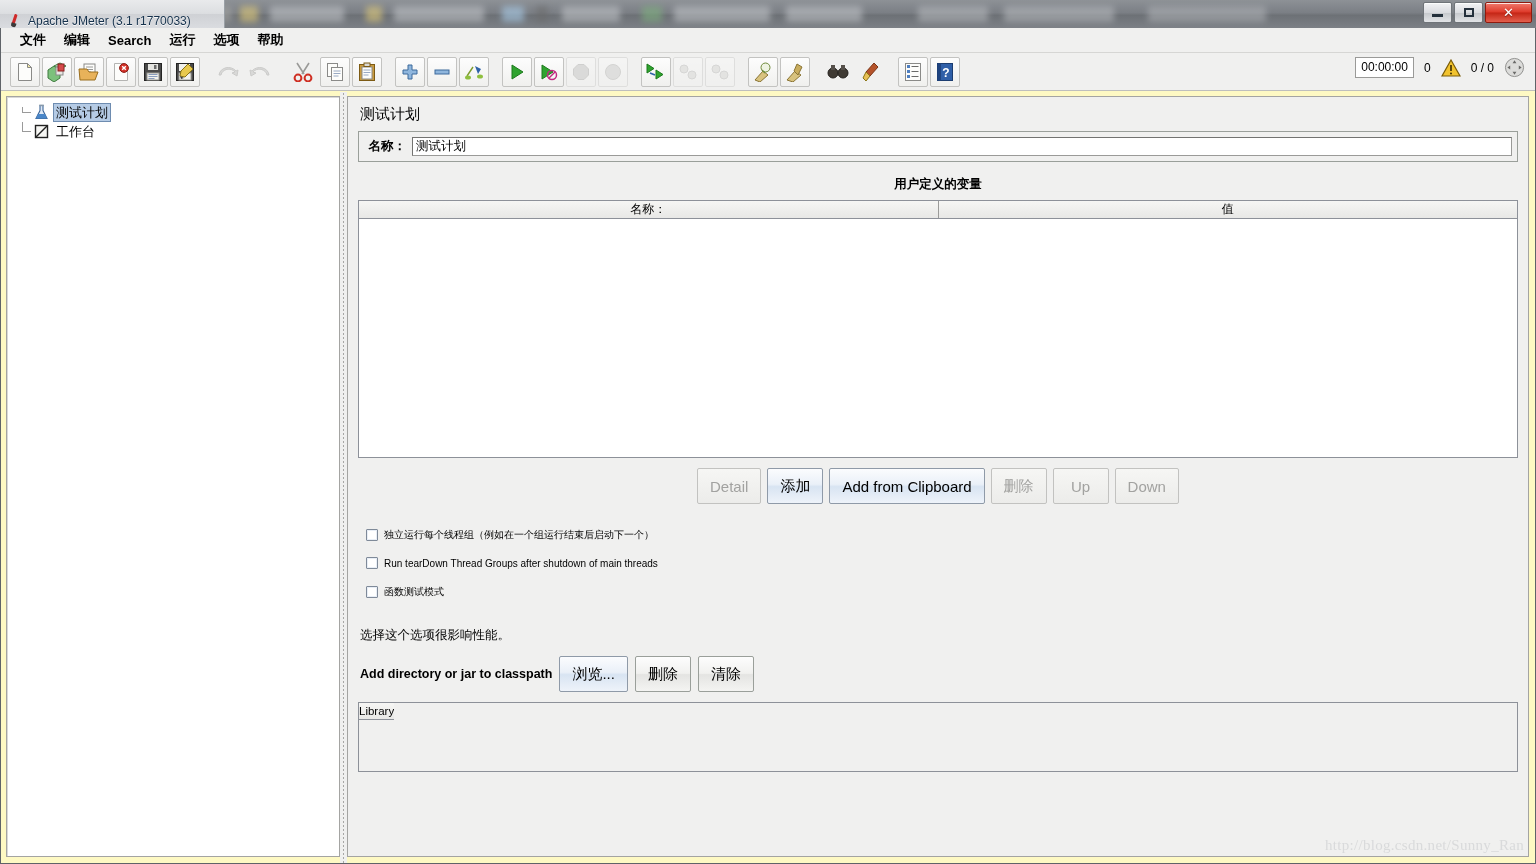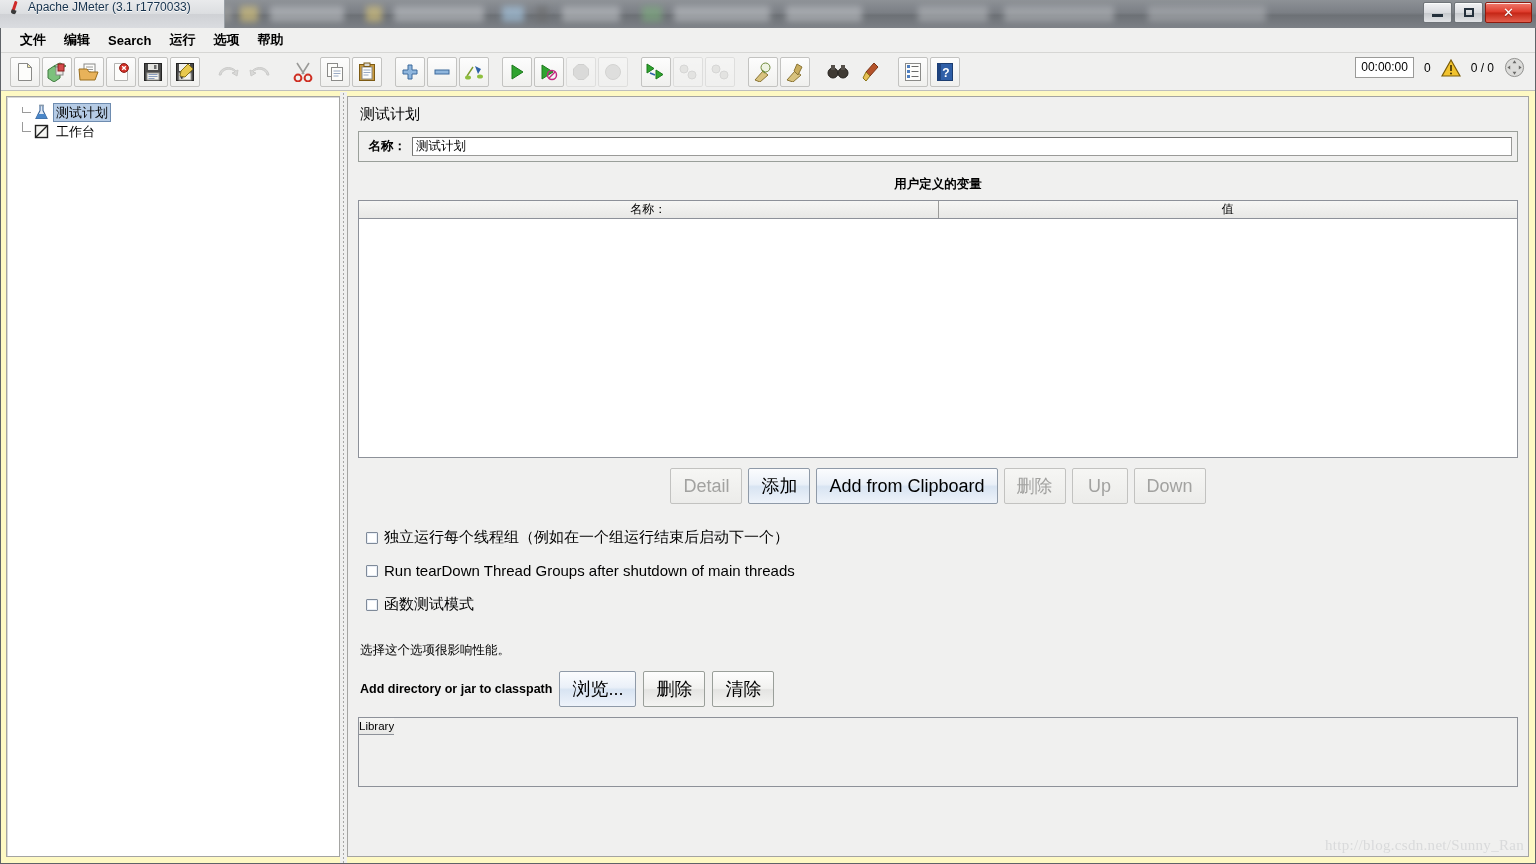--- a/index.html
+++ b/index.html
@@ -26,21 +26,21 @@
     filter: blur(3px); opacity: .55;
   }
   .blurstrip i {
     position: absolute; top: 6px; height: 16px; display: block; border-radius: 2px;
     background: #c9ccd0;
   }
   .win-title-wrap {
     position: absolute; left: 0; top: 0; height: 28px; width: 225px;
     background: linear-gradient(to bottom, #e9eaec 0%, #dcdee1 48%, #cfd1d5 52%, #dadce0 100%);
     border-right: 1px solid #9aa0a6;
-    display: flex; align-items: flex-start; padding-left: 8px;
+    display: flex; align-items: flex-end; padding-left: 8px;
   }
   .win-title {
     font-size: 12px; color: #16324d; white-space: nowrap;
     text-shadow: 0 1px 0 rgba(255,255,255,.85);
   }
   .jmeter-logo {
     width: 15px; height: 15px; margin-right: 5px; position: relative; flex: none;
   }
   .jmeter-logo::before {
     content: ""; position: absolute; left: 5px; top: 1px;
@@ -192,37 +192,37 @@
     background: linear-gradient(to bottom,#f6f6f4,#e8e8e6);
   }
   .vt-col + .vt-col { border-left: 1px solid #9b9b99; }
   .vt-body { flex: 1; background: #fff; }
 
   .btnrow { display: flex; justify-content: center; gap: 6px; margin: 10px 0 0 0; }
   .jbtn {
     min-width: 56px; height: 26px; padding: 17px 12px;
     border: 1px solid #9a9f9a; border-radius: 2px;
     background: linear-gradient(to bottom,#fdfdfd 0%, #f1f1ef 48%, #e4e4e2 52%, #f4f4f2 100%);
-    font-size: 18px; color: #000; cursor: default;
+    font-size: 15px; color: #000; cursor: default;
     display: flex; align-items: center; justify-content: center;
     font-family: "Liberation Sans", sans-serif;
   }
   .jbtn.primary {
     background: linear-gradient(to bottom,#fbfcfe 0%, #eaf0f8 45%, #d8e4f2 52%, #eef3fa 100%);
     border-color: #8f9aa8;
   }
   .jbtn.dis { color: #a2a2a0; background: linear-gradient(to bottom,#f6f6f4,#ececea); border-color: #c2c2c0; }
 
   .checkline { display: flex; align-items: center; margin: 0 0 0 8px; }
   .jcheck {
     width: 12px; height: 12px; border: 1px solid #7f8a99; background: #fff;
     flex: none; margin-right: 6px; border-radius: 1px;
     box-shadow: inset 0 0 0 1px #e8eef6;
   }
-  .cklabel { font-size: 15px; color: #000; }
+  .cklabel { font-size: 10px; color: #000; }
 
   .helptext { font-size: 12.5px; color: #000; line-height: 17px; margin-left: 2px; }
 
   .classrow { display: flex; align-items: center; gap: 7px; margin-top: 12px; margin-left: 2px; }
   .classlabel { font-size: 12.5px; color: #000; font-weight: bold; }
 
   .libtable { border: 1px solid #8d9199; margin-top: 10px; height: 70px; display: flex; flex-direction: row; }
   .lib-head {
     height: 17px; text-align: center; font-size: 11.5px; line-height: 16px;
     border-bottom: 1px solid #8d9199;

